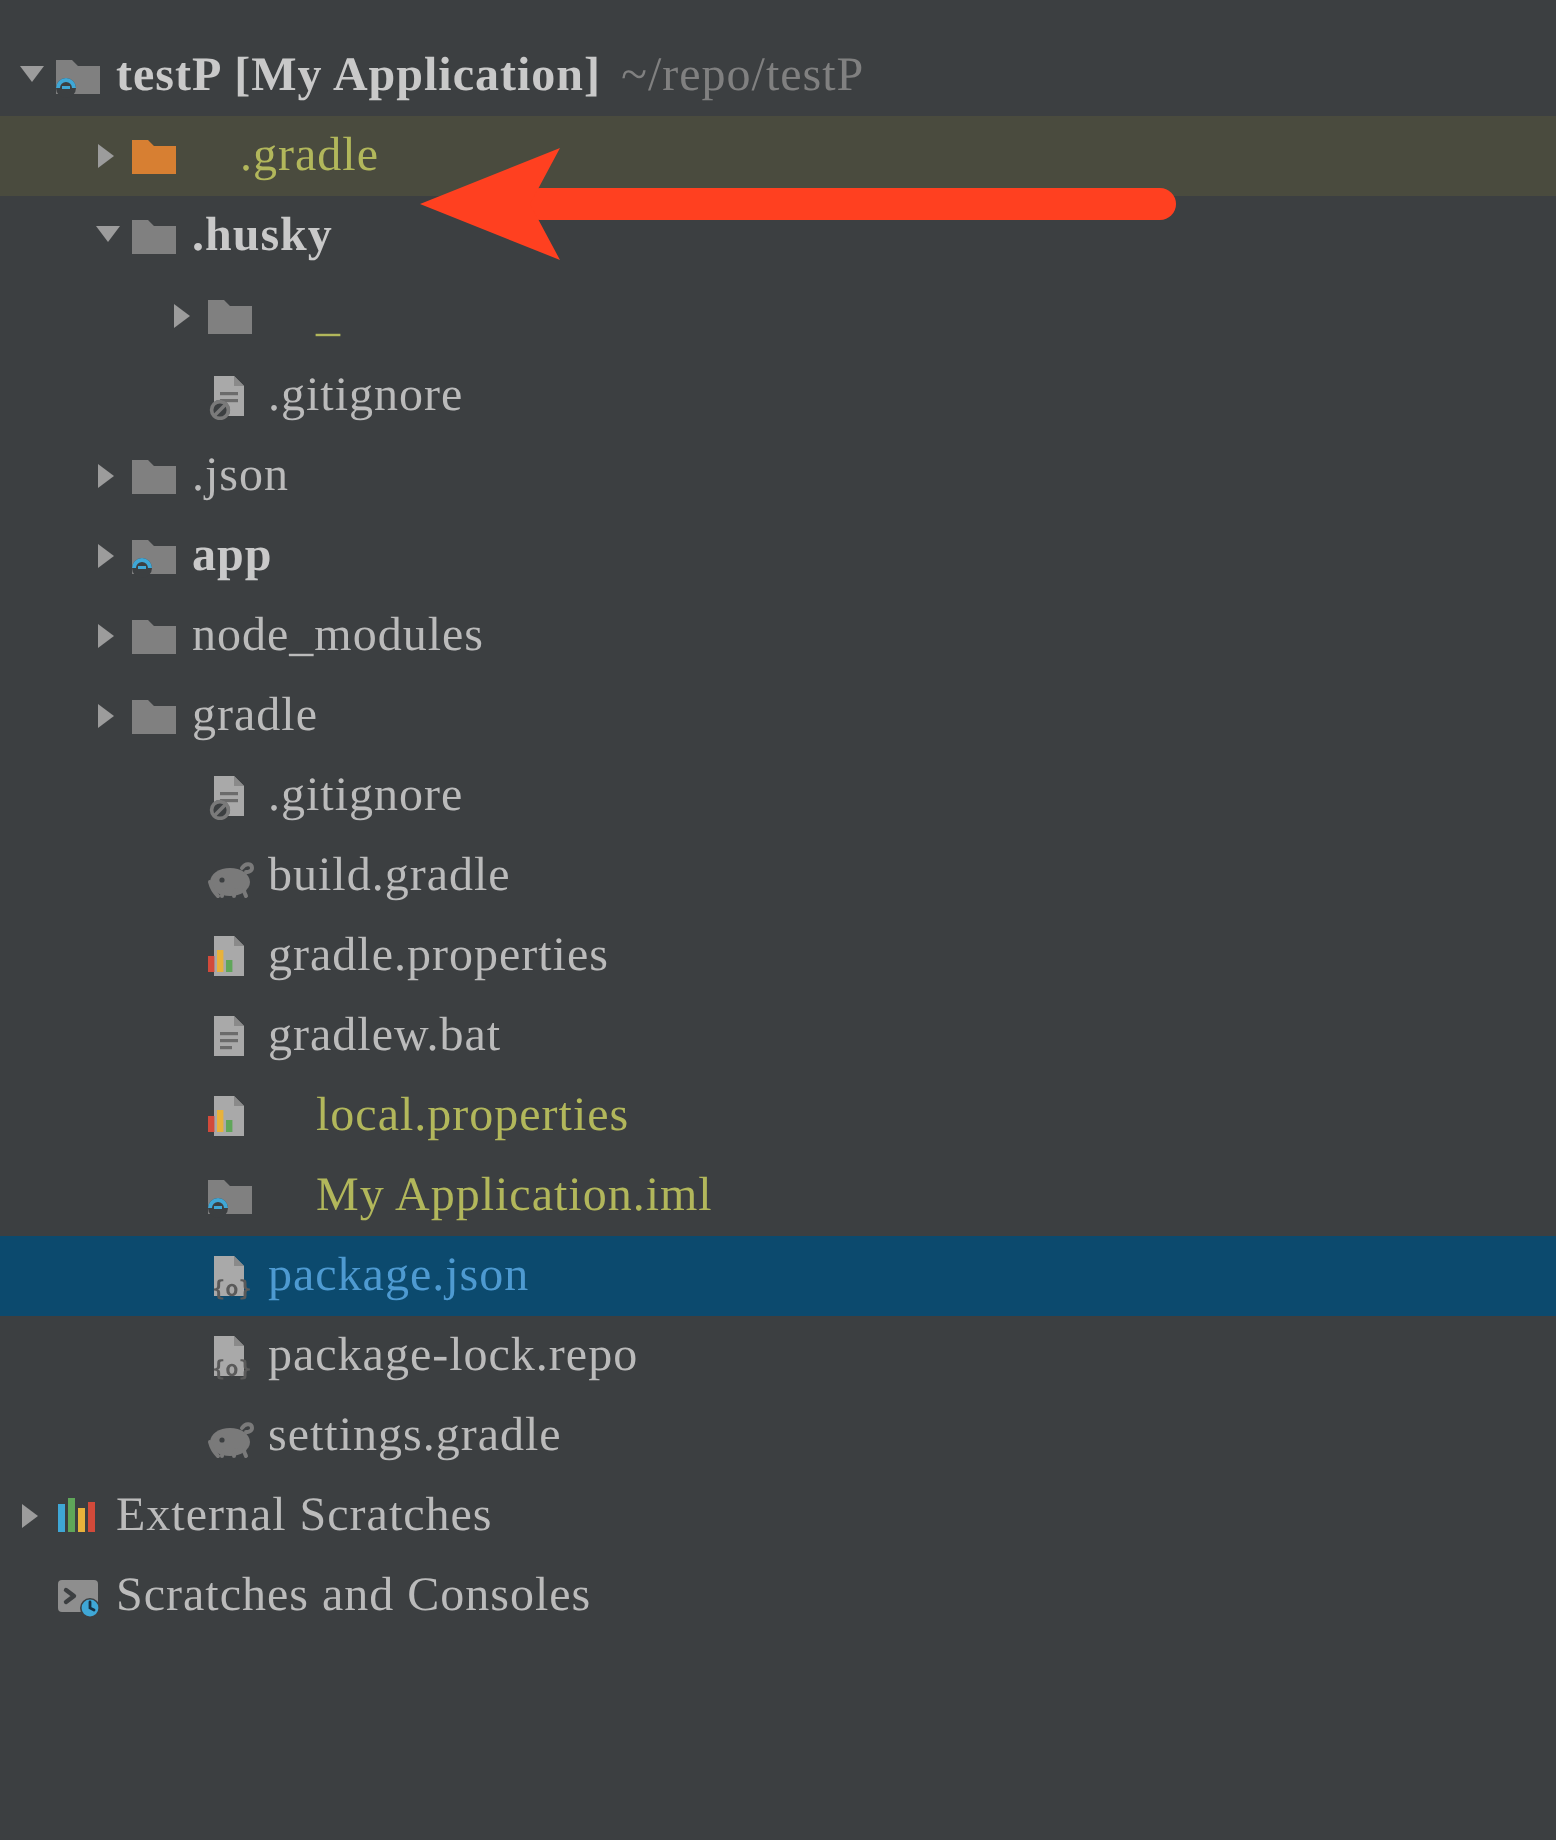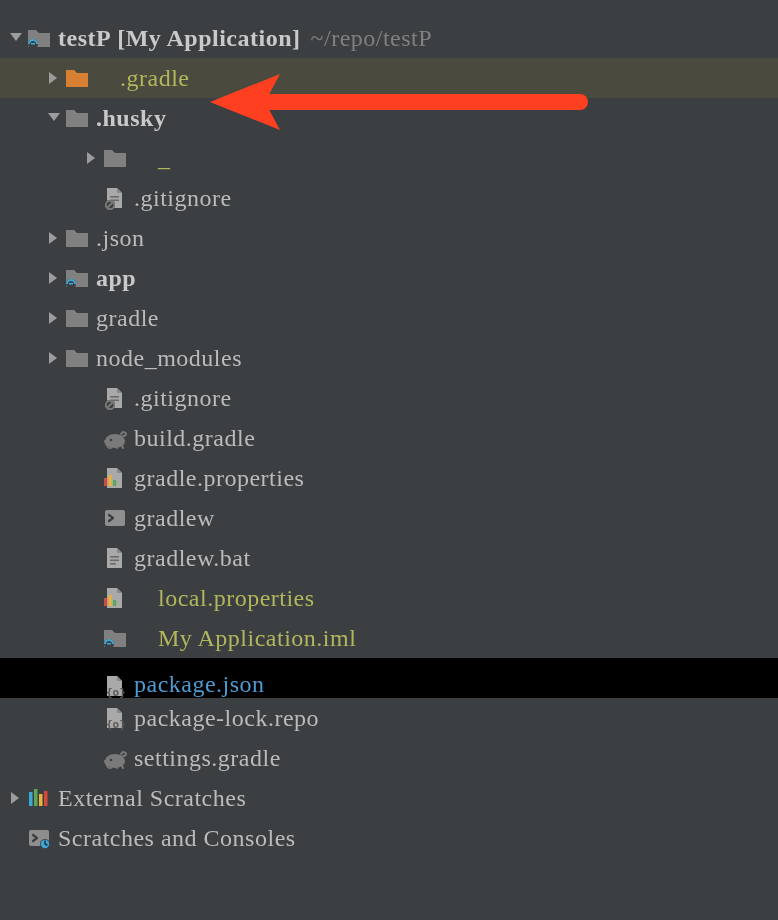--- a/index.html
+++ b/index.html
@@ -39,21 +39,21 @@
     margin-right: 6px;
     flex-shrink: 0;
   }
   .icon svg { display: block; }
   .label { letter-spacing: 0.5px; }
   .bold { font-weight: 700; color:#c9c9c9; }
   .gray { color: #808080; }
   .olive { color: #b2b75b; margin-left: 24px; }
   .blue  { color: #4e9ad1; }
   .row.highlight-olive { background: #4a4b3e; }
-  .row.highlight-blue  { background: #000000; align-items: flex-end; }
+  .row.highlight-blue  { background: #0c4a6e; }
   .annotation-arrow { position:absolute; top:72px; left:210px; pointer-events:none; }
 </style>
 </head>
 <body>
 
 <svg width="0" height="0" style="position:absolute">
   <defs>
     <g id="chev-right">
       <path d="M1 0 L9 6 L1 12 Z" fill="#9c9c9c"></path>
     </g>
@@ -226,37 +226,37 @@
       <span class="toggle ">
         <svg width="12" height="14" viewBox="0 0 12 12">
           <use href="#chev-right"></use>
         </svg>
       </span>
       <span class="icon">
         <svg width="24" height="24" viewBox="0 0 24 24">
           <use href="#i-folder-gray"></use>
         </svg>
       </span>
+      <span class="label">node_modules</span>
+    </div>
+    <div class="row">
+      <span class="indent" style="width:44px"></span>
+      <span class="toggle ">
+        <svg width="12" height="14" viewBox="0 0 12 12">
+          <use href="#chev-right"></use>
+        </svg>
+      </span>
+      <span class="icon">
+        <svg width="24" height="24" viewBox="0 0 24 24">
+          <use href="#i-folder-gray"></use>
+        </svg>
+      </span>
       <span class="label">gradle</span>
     </div>
     <div class="row">
-      <span class="indent" style="width:44px"></span>
-      <span class="toggle ">
-        <svg width="12" height="14" viewBox="0 0 12 12">
-          <use href="#chev-right"></use>
-        </svg>
-      </span>
-      <span class="icon">
-        <svg width="24" height="24" viewBox="0 0 24 24">
-          <use href="#i-folder-gray"></use>
-        </svg>
-      </span>
-      <span class="label">node_modules</span>
-    </div>
-    <div class="row">
       <span class="indent" style="width:82px"></span>
       <span class="toggle empty"></span>
       <span class="icon">
         <svg width="24" height="24" viewBox="0 0 24 24">
           <use href="#i-file-ignored"></use>
         </svg>
       </span>
       <span class="label">.gitignore</span>
     </div>
     <div class="row">
@@ -271,30 +271,20 @@
     </div>
     <div class="row">
       <span class="indent" style="width:82px"></span>
       <span class="toggle empty"></span>
       <span class="icon">
         <svg width="24" height="24" viewBox="0 0 24 24">
           <use href="#i-properties"></use>
         </svg>
       </span>
       <span class="label">gradle.properties</span>
-    </div>
-    <div class="row">
-      <span class="indent" style="width:82px"></span>
-      <span class="toggle empty"></span>
-      <span class="icon">
-        <svg width="24" height="24" viewBox="0 0 24 24">
-          <use href="#i-shell"></use>
-        </svg>
-      </span>
-      <span class="label">gradlew</span>
     </div>
     <div class="row">
       <span class="indent" style="width:82px"></span>
       <span class="toggle empty"></span>
       <span class="icon">
         <svg width="24" height="24" viewBox="0 0 24 24">
           <use href="#i-file-generic"></use>
         </svg>
       </span>
       <span class="label">gradlew.bat</span>

